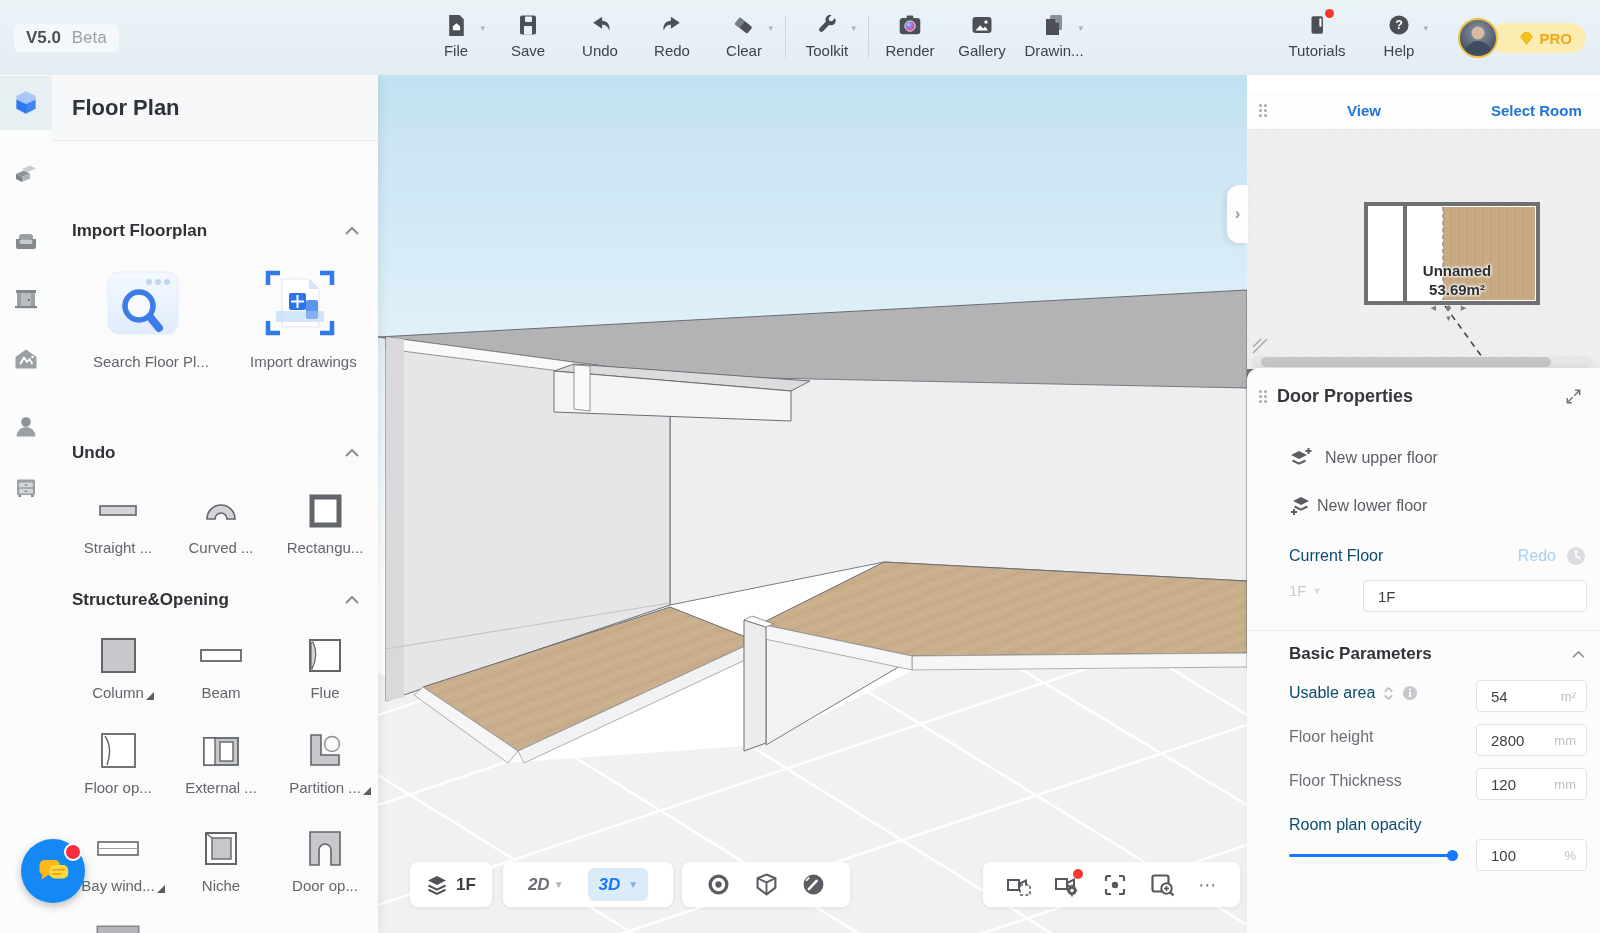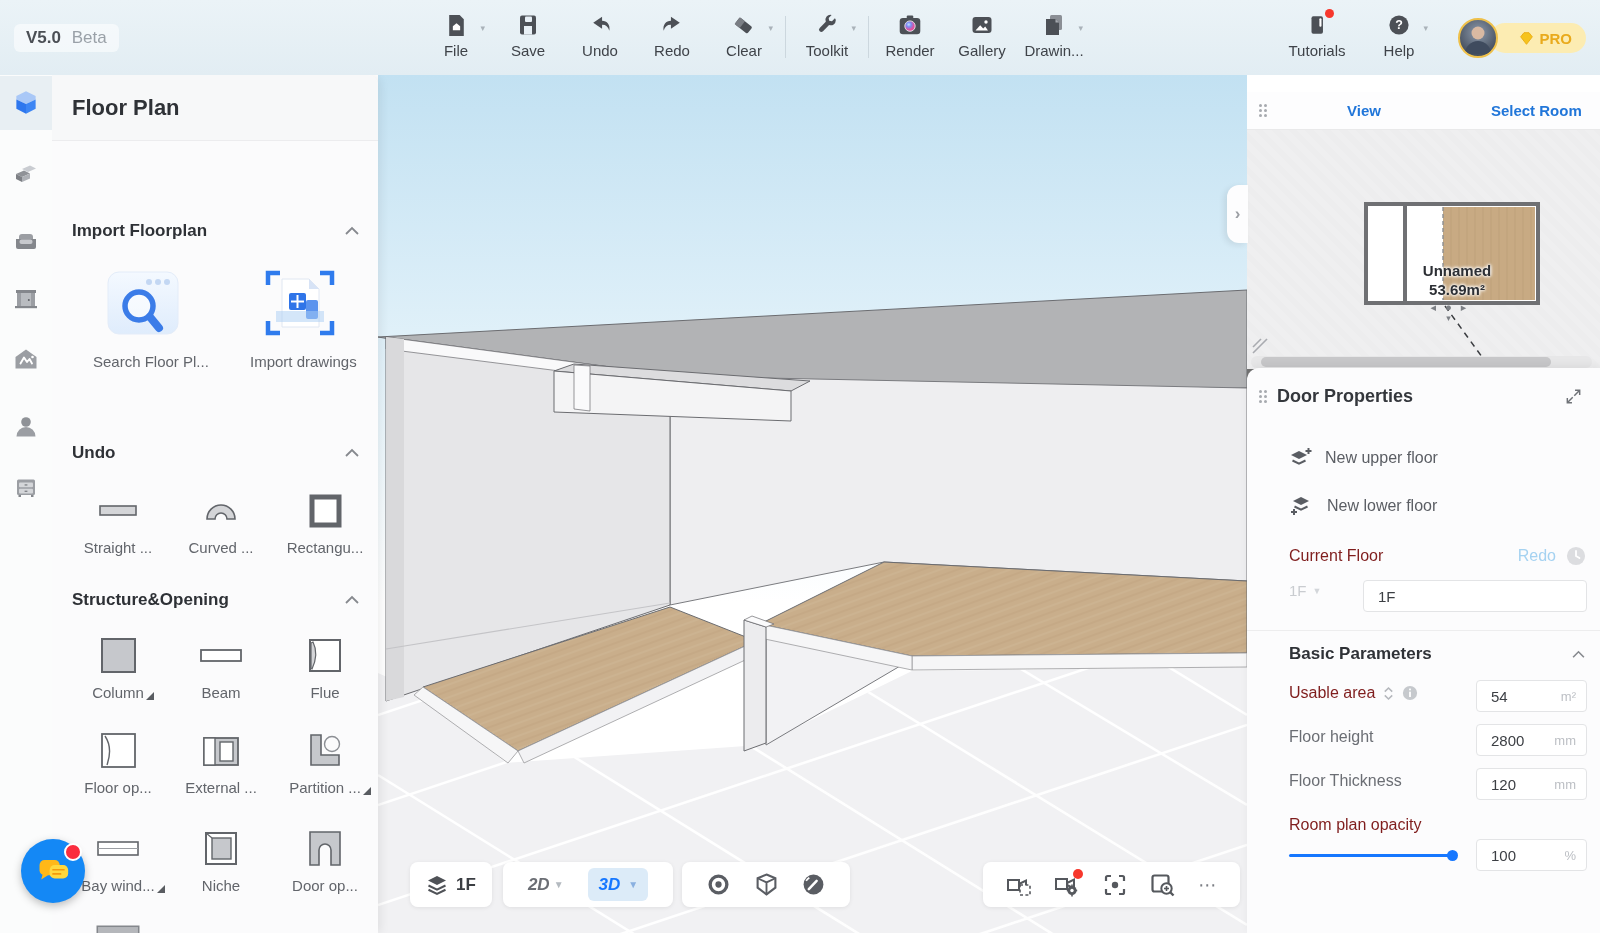--- a/index.html
+++ b/index.html
@@ -82,21 +82,21 @@
     font-size:11px; z-index:3; letter-spacing:3px; }
   .rt-scroll { position:absolute; left:4px; right:8px; bottom:1px; height:12px; background:#e7e7e8; border-radius:6px; }
   .rt-thumb { position:absolute; left:10px; top:1px; width:290px; height:10px; background:#c7c7c9; border-radius:5px; cursor:pointer; }
 
   
   .floor-props { position:absolute; left:1247px; top:368px; width:353px; height:565px; background:#fcfcfd;
     border-radius:12px 0 0 0; box-shadow:0 -3px 8px rgba(0,0,0,.05); z-index:21; }
   .fp-row { position:absolute; left:0; width:100%; }
   .fp-title { font-size:18px; font-weight:bold; color:#34373c; }
   .fp-action-label { font-size:16px; color:#5b5e64; }
-  .fp-muted { font-size:16px; color:#7f1d1d; }
+  .fp-muted { font-size:16px; color:#0c4a6e; }
   .fp-input { position:absolute; border:1px solid #e3e4e6; border-radius:4px; background:#fff;
     display:flex; align-items:center; }
   .fp-input input { border:none; outline:none; width:60%; padding-left:14px; font-size:15px;
     color:#3c3f44; font-family:inherit; background:transparent; }
   .fp-unit { position:absolute; right:10px; font-size:13px; color:#bcbfc4; }
   .fp-divider { position:absolute; left:0; width:100%; height:1px; background:#ededee; }
   .redo-lnk { color:#a5d2f1; font-size:16px; cursor:pointer; }
   .slider-track { position:absolute; height:3px; background:#1677ff; border-radius:2px; }
   .slider-knob { position:absolute; width:11px; height:11px; border-radius:50%; background:#1677ff; }
 
@@ -719,21 +719,21 @@
 
   <div class="fp-row" style="top:78px; left:42px; display:flex; align-items:center; gap:12px; width:280px; cursor:pointer;">
     <svg width="24" height="24" viewBox="0 0 24 24">
         <path d="M10 5l8 4-8 4-8-4z" fill="#5a5d63"></path>
         <path d="M3.5 14.5l6.5 3.2 6.5-3.2" stroke="#5a5d63" stroke-width="2" fill="none"></path>
         <path d="M19.5 2v6M16.5 5h6" stroke="#5a5d63" stroke-width="2"></path>
       </svg>
     <span class="fp-action-label">New upper floor</span>
 
   </div>
-  <div class="fp-row" style="top:126px; left:42px; display:flex; align-items:center; gap:14px; width:280px; cursor:pointer;">
+  <div class="fp-row" style="top:126px; left:42px; display:flex; align-items:center; gap:4px; width:280px; cursor:pointer;">
     <svg width="24" height="24" viewBox="0 0 24 24">
         <path d="M12 3l8 4-8 4-8-4z" fill="#5a5d63"></path>
         <path d="M5.5 12.5l6.5 3.2 6.5-3.2" stroke="#5a5d63" stroke-width="2" fill="none"></path>
         <path d="M5 15v6M2 18h6" stroke="#5a5d63" stroke-width="2"></path>
       </svg>
     <span class="fp-action-label">New lower floor</span>
 
   </div>
 
   <div class="fp-row" style="top:178px; left:42px; right:14px; width:auto; display:flex; align-items:center;">

